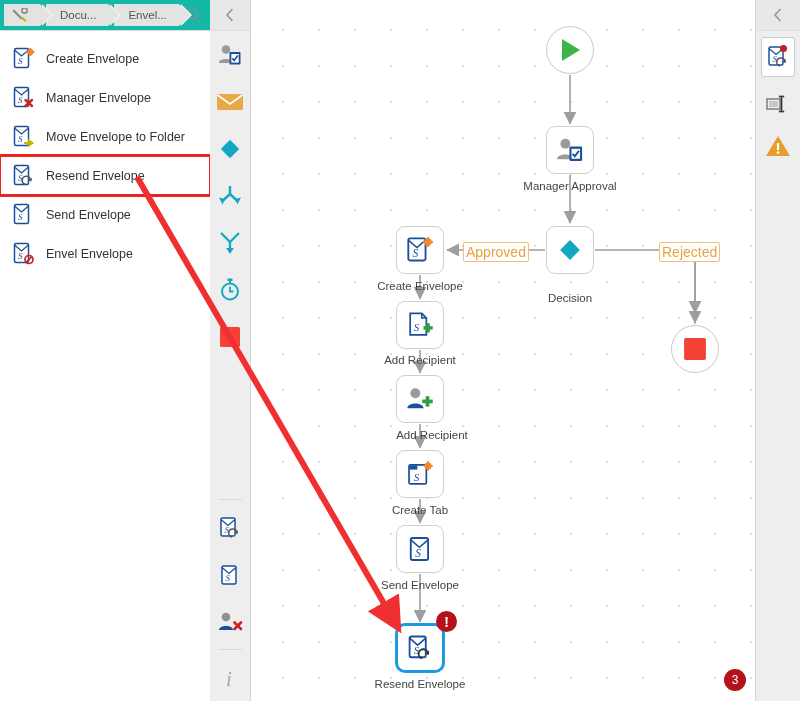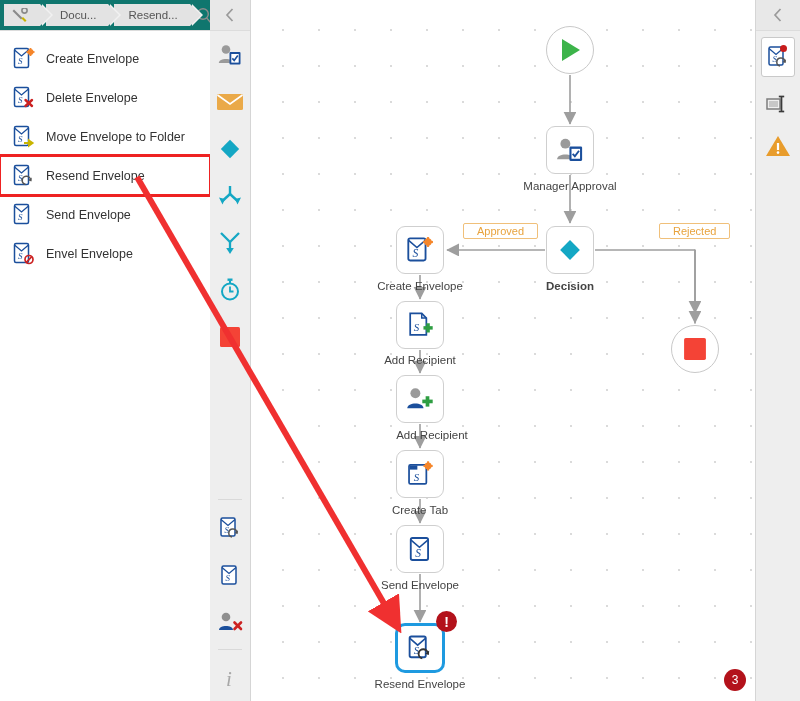--- a/index.html
+++ b/index.html
@@ -6,21 +6,21 @@
   body{
     width:800px;height:701px;overflow:hidden;
     font-family:"Liberation Sans","DejaVu Sans",sans-serif;
     background:#ffffff;color:#444;
     -webkit-font-smoothing:antialiased;
   }
   #app{position:relative;width:800px;height:701px;}
 
   
   #left-panel{position:absolute;left:0;top:0;width:210px;height:701px;background:#ffffff;border-right:1px solid #d8d8d8;}
-  #breadcrumb-bar{position:relative;height:30px;background:#0f766e;border-bottom:1px solid #dcdcdc;display:flex;align-items:center;}
+  #breadcrumb-bar{position:relative;height:30px;background:#14b8a6;border-bottom:1px solid #dcdcdc;display:flex;align-items:center;}
   .crumb{position:relative;height:22px;display:flex;align-items:center;background:#e3e3e3;color:#555;font-size:11.5px;padding:0 12px 0 14px;margin-right:6px;}
   .crumb:first-child{padding-left:8px;margin-left:4px;}
   .crumb::after{content:"";position:absolute;right:-11px;top:0;width:0;height:0;border-top:11px solid transparent;border-bottom:11px solid transparent;border-left:11px solid #e3e3e3;z-index:2;}
   .crumb::before{content:"";position:absolute;right:-13px;top:0;width:0;height:0;border-top:11px solid transparent;border-bottom:11px solid transparent;border-left:11px solid #f1f1f1;z-index:1;}
   #crumb-search{margin-left:auto;margin-right:14px;display:flex;align-items:center;}
 
   #menu-list{padding-top:8px;}
   .menu-item{position:relative;display:flex;align-items:center;height:39px;padding-left:12px;cursor:default;}
   .menu-item .mi-icon{width:24px;height:26px;margin-right:10px;flex:0 0 24px;position:relative;}
   .menu-item .mi-label{font-size:12.5px;color:#333;white-space:nowrap;}
@@ -38,21 +38,21 @@
     background-image:radial-gradient(circle, #d8d8d8 0.7px, transparent 0.8px);
     background-size:36px 36px;background-position:14px 12px;}
   #canvas-svg{position:absolute;left:0;top:0;}
 
   .node{position:absolute;width:48px;height:48px;border:1px solid #cfcfcf;border-radius:9px;background:#fff;
          display:flex;align-items:center;justify-content:center;box-sizing:border-box;cursor:pointer;}
   .node.selected{border:2px solid #1e9ae0;box-shadow:0 0 0 1px #1e9ae0;}
   .node-label{position:absolute;font-size:11.5px;color:#444;white-space:nowrap;text-align:right;transform:translateX(-50%);}
   .round-node{position:absolute;width:48px;height:48px;border:1px solid #c9c9c9;border-radius:50%;background:#fff;
          display:flex;align-items:center;justify-content:center;box-sizing:border-box;cursor:pointer;}
-  .edge-label{position:absolute;font-size:11px;color:#e8a33d;background:#fff;border:1px solid #f0c07a;border-radius:2px;padding:1px 13px;white-space:nowrap;}
+  .edge-label{position:absolute;font-size:14px;color:#e8a33d;background:#fff;border:1px solid #f0c07a;border-radius:2px;padding:1px 2px;white-space:nowrap;margin-top:19px;}
   .err-badge{position:absolute;width:21px;height:21px;border-radius:50%;background:#b3121b;color:#fff;
          font-size:14px;font-weight:bold;display:flex;align-items:center;justify-content:center;line-height:1;}
   #count-badge{position:absolute;right:10px;bottom:10px;width:22px;height:22px;border-radius:50%;background:#b3121b;
          color:#fff;font-size:12px;display:flex;align-items:center;justify-content:center;cursor:pointer;}
 
   
   #right-rail{position:absolute;right:0;top:0;width:44px;height:701px;background:#eeeeee;border-left:1px solid #d5d5d5;}
   #right-collapse{height:30px;display:flex;align-items:center;justify-content:center;background:#e8e8e8;border-bottom:1px solid #dcdcdc;cursor:pointer;}
   .rr-icon{height:42px;display:flex;align-items:center;justify-content:center;cursor:pointer;position:relative;}
   .rr-icon.boxed{margin:6px 5px;height:38px;border:1px solid #c9c9c9;border-radius:3px;background:#fff;}
@@ -73,21 +73,21 @@
         <svg width="16" height="14" viewBox="0 0 16 14">
           <path d="M2 1.5 L10.5 10 L9 11.5 L0.5 3 Z" fill="#8a8a8a"></path>
           <path d="M11 9 L14.5 12.5 L13 14 L9.5 10.5 Z" fill="#c8b400"></path>
           <circle cx="12.5" cy="2.5" r="2.6" fill="none" stroke="#8a8a8a" stroke-width="1.6"></circle>
         </svg>
       </div>
       <div class="crumb">
         <span>Docu...</span>
       </div>
       <div class="crumb">
-        <span>Resend...</span>
+        <span>Envel...</span>
       </div>
       <div id="crumb-search">
         <svg width="17" height="17" viewBox="0 0 17 17">
           <circle cx="7" cy="7" r="5.3" fill="none" stroke="#8d8d8d" stroke-width="1.4"></circle>
           <line x1="10.6" y1="10.9" x2="15" y2="16" stroke="#8d8d8d" stroke-width="1.4"></line>
         </svg>
       </div>
     </div>
 
     <div id="menu-list">
@@ -113,21 +113,21 @@
           <svg width="24" height="26" viewBox="0 0 24 26">
             <rect x="2.5" y="2.5" width="14" height="19" rx="1.5" fill="#fff" stroke="#1b4f9c" stroke-width="1.5"></rect>
             <path d="M2.5 4 L9.5 10 L16.5 4" fill="none" stroke="#1b4f9c" stroke-width="1.3"></path>
             <text x="6" y="18" font-size="9" font-style="italic" font-family="Liberation Serif, serif" fill="#1b4f9c">S</text>
             <g stroke="#cc2222" stroke-width="2.4" stroke-linecap="round">
                 <line x1="13.5" y1="15" x2="20" y2="21"></line>
                 <line x1="20" y1="15" x2="13.5" y2="21"></line>
               </g>
           </svg>
         </span>
-        <span class="mi-label">Delete Envelope</span>
+        <span class="mi-label">Manager Envelope</span>
       </div>
 
       <div class="menu-item">
         <span class="mi-icon">
           <svg width="24" height="26" viewBox="0 0 24 26">
             <rect x="2.5" y="2.5" width="14" height="19" rx="1.5" fill="#fff" stroke="#1b4f9c" stroke-width="1.5"></rect>
             <path d="M2.5 4 L9.5 10 L16.5 4" fill="none" stroke="#1b4f9c" stroke-width="1.3"></path>
             <text x="6" y="18" font-size="9" font-style="italic" font-family="Liberation Serif, serif" fill="#1b4f9c">S</text>
             <path d="M12 19 L19 19 M17 16.5 L20.5 19 L17 21.5 Z" fill="#c8b400" stroke="#c8b400" stroke-width="2"></path>
           </svg>
@@ -323,21 +323,21 @@
         <path d="M15.3 15.4 L17.2 17.4 L20.8 12.6" fill="none" stroke="#1b4f9c" stroke-width="1.6"></path>
       </svg>
     </div>
     <div class="node-label" style="left:319px;top:180px;">Manager Approval</div>
 
     <div class="node" style="left:295px;top:226px;">
       <svg width="28" height="28" viewBox="0 0 26 26">
         <rect x="6.5" y="6.5" width="13" height="13" transform="rotate(45 13 13)" fill="#14a7c4"></rect>
       </svg>
     </div>
-    <div class="node-label" style="left:319px;top:280px;font-weight:bold;">Decision</div>
+    <div class="node-label" style="left:319px;top:292px;">Decision</div>
 
     <div class="node" style="left:145px;top:226px;">
       <svg width="30" height="32" viewBox="0 0 24 26">
         <rect x="2.5" y="3.5" width="14" height="18" rx="1.5" fill="#fff" stroke="#1b4f9c" stroke-width="1.5"></rect>
         <path d="M2.5 5 L9.5 11 L16.5 5" fill="none" stroke="#1b4f9c" stroke-width="1.3"></path>
         <text x="6" y="19" font-size="9.5" font-style="italic" font-family="Liberation Serif, serif" fill="#1b4f9c">S</text>
         <g fill="#f5862b">
             <circle cx="18.5" cy="6.5" r="3"></circle>
             <rect x="17.6" y="2.5" width="1.8" height="8"></rect>
             <rect x="14.5" y="5.6" width="8" height="1.8"></rect>

